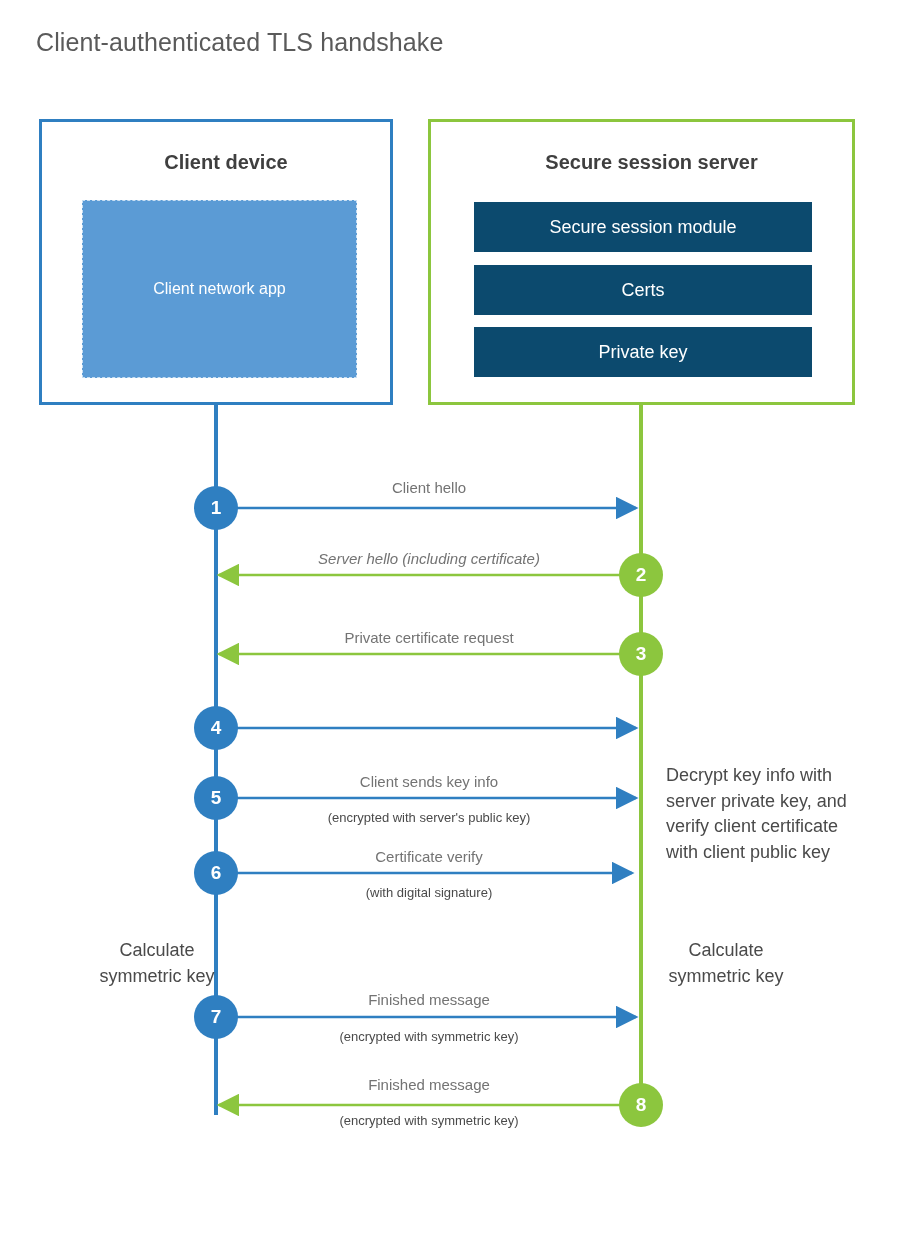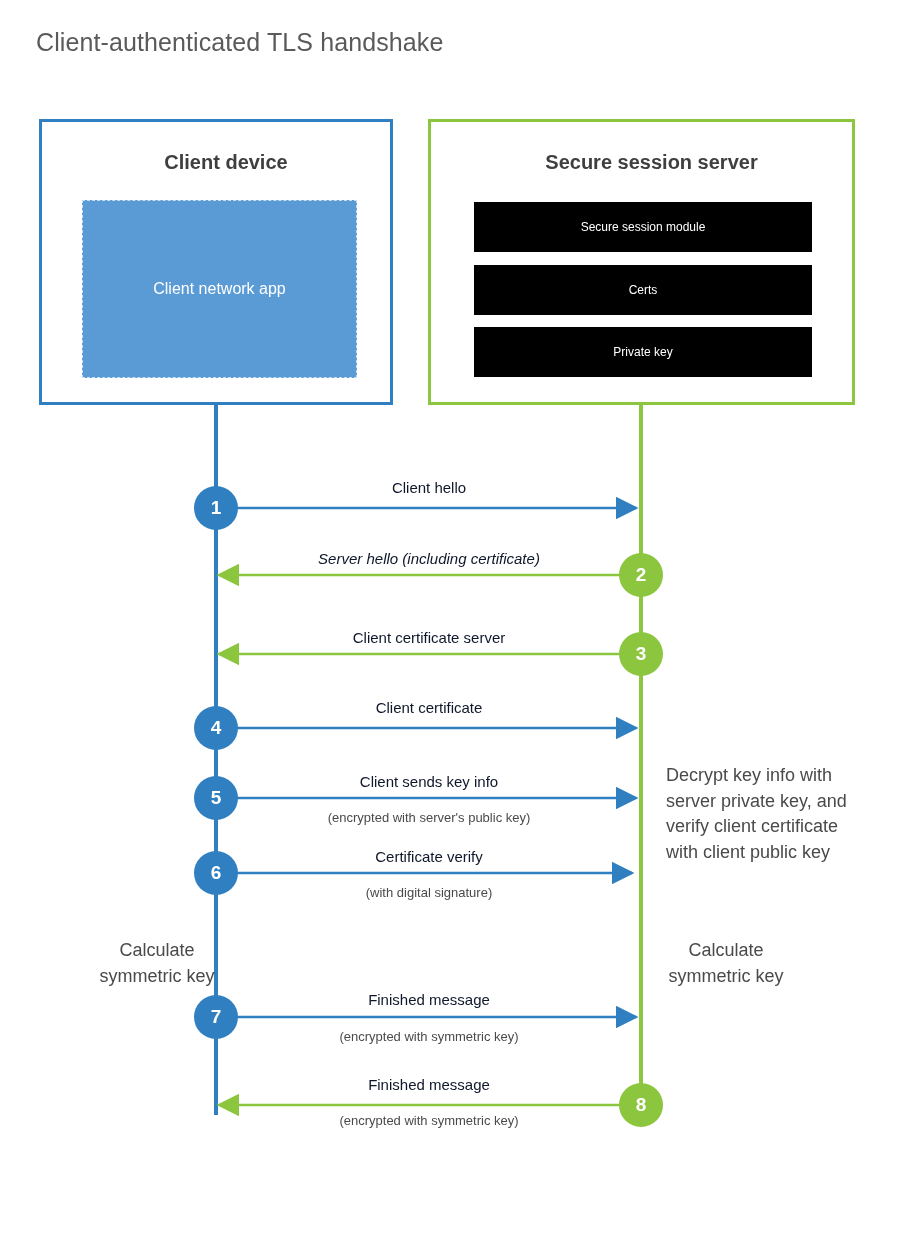--- a/index.html
+++ b/index.html
@@ -77,23 +77,23 @@
     align-items: center;
     justify-content: center;
     text-align: center;
     line-height: 1.35;
   }
   .server-item {
     position: absolute;
     left: 43px;
     width: 338px;
     height: 50px;
-    background: #000000;
+    background: #0c4a6e;
     color: #ffffff;
-    font-size: 12px;
+    font-size: 18px;
     display: flex;
     align-items: center;
     justify-content: center;
     text-align: center;
   }
   .server-item.i0 { top: 80px; }
   .server-item.i1 { top: 143px; }
   .server-item.i2 { top: 205px; }
 
   
@@ -112,21 +112,21 @@
     top: 405px;
     height: 702px;
     background: #8cc63e;
   }
 
   
   .msg-label {
     position: absolute;
     text-align: center;
     font-size: 15px;
-    color: #0f172a;
+    color: #737373;
     white-space: nowrap;
   }
   .msg-sub {
     position: absolute;
     text-align: center;
     font-size: 13px;
     color: #4a4a4a;
     white-space: nowrap;
   }
   .note {
@@ -206,22 +206,21 @@
   <div class="step-badge green" style="left:619px; top:553px;">2</div>
   <div class="step-badge green" style="left:619px; top:632px;">3</div>
   <div class="step-badge blue" style="left:194px; top:706px;">4</div>
   <div class="step-badge blue" style="left:194px; top:776px;">5</div>
   <div class="step-badge blue" style="left:194px; top:851px;">6</div>
   <div class="step-badge blue" style="left:194px; top:995px;">7</div>
   <div class="step-badge green" style="left:619px; top:1083px;">8</div>
 
   <div class="msg-label" style="left:229px; width:400px; top:479px;">Client hello</div>
   <div class="msg-label" style="left:229px; width:400px; top:550px;font-style:italic;">Server hello (including certificate)</div>
-  <div class="msg-label" style="left:229px; width:400px; top:629px;">Client certificate server</div>
-  <div class="msg-label" style="left:229px; width:400px; top:699px;">Client certificate</div>
+  <div class="msg-label" style="left:229px; width:400px; top:629px;">Private certificate request</div>
 
   <div class="msg-label" style="left:229px; width:400px; top:773px;">Client sends key info</div>
   <div class="msg-sub" style="left:229px; width:400px; top:810px;">(encrypted with server's public key)</div>
 
   <div class="msg-label" style="left:229px; width:400px; top:848px;">Certificate verify</div>
   <div class="msg-sub" style="left:229px; width:400px; top:885px;">(with digital signature)</div>
 
   <div class="msg-label" style="left:229px; width:400px; top:991px;">Finished message</div>
   <div class="msg-sub" style="left:229px; width:400px; top:1029px;">(encrypted with symmetric key)</div>
 

